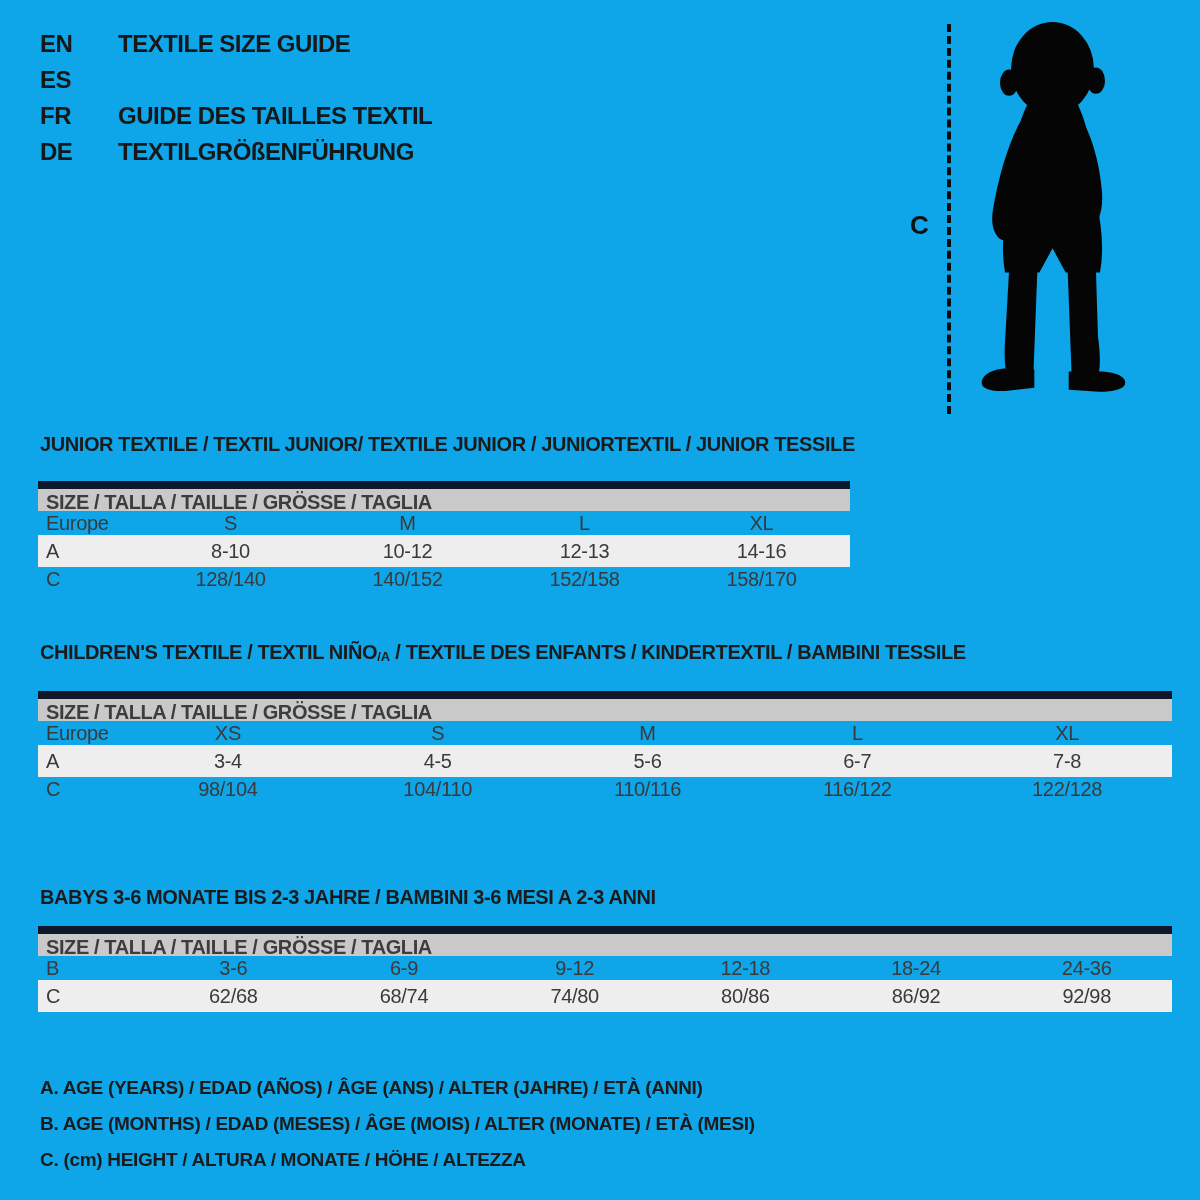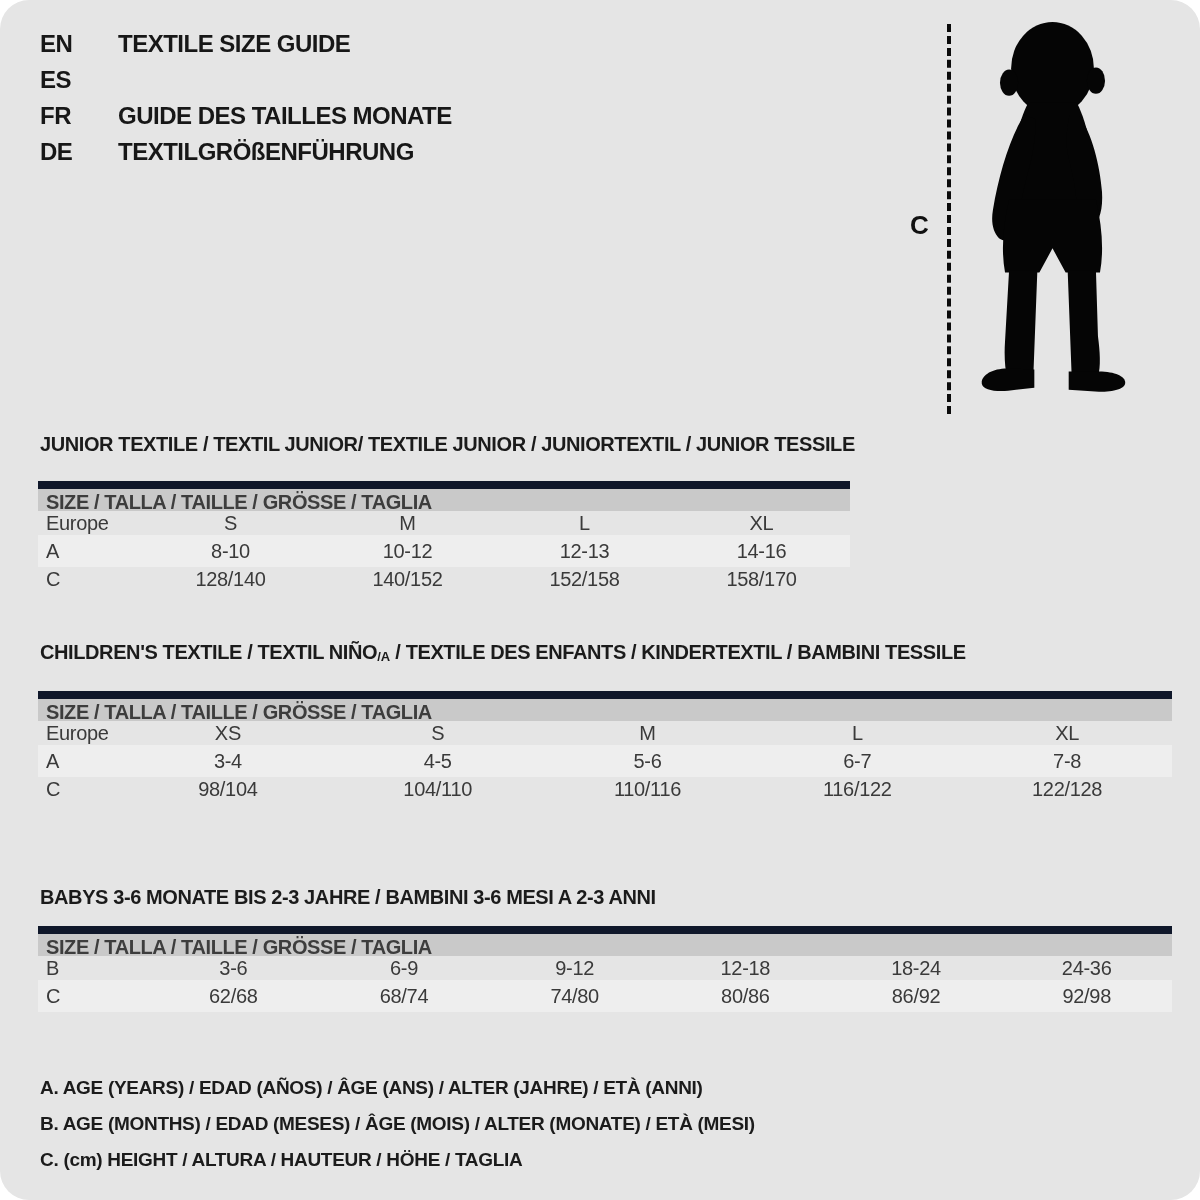--- a/index.html
+++ b/index.html
@@ -1,19 +1,19 @@
 <!DOCTYPE html>
 <html><head>
 <meta charset="utf-8">
 <style>
   * { margin:0; padding:0; box-sizing:border-box; }
   html,body { background:#ffffff; }
   body { width:1200px; height:1200px; position:relative; overflow:hidden;
          font-family:"Liberation Sans", sans-serif; }
-  .page { position:absolute; inset:0; background:#e5e5e5;border-radius:29px; }
+  .page { position:absolute; inset:0; background:#0ea5e9; }
 
   
   .lang-block { position:absolute; top:26px; left:40px; }
   .lang-row { display:flex; line-height:36px; }
   .lang-code { width:78px; font-weight:bold; font-size:24px; color:#171717; letter-spacing:-0.5px; }
   .lang-label { font-weight:bold; font-size:24px; color:#171717; letter-spacing:-0.5px; white-space:nowrap; }
 
   
   .measure-line { position:absolute; left:947px; top:24px; height:390px; width:0;
                   border-left:4px dashed #0b0b0b; }
@@ -63,21 +63,21 @@
   <div class="lang-block">
     <div class="lang-row">
       <span class="lang-code">EN</span>
       <span class="lang-label">TEXTILE SIZE GUIDE</span>
     </div>
     <div class="lang-row">
       <span class="lang-code">ES</span>
     </div>
     <div class="lang-row">
       <span class="lang-code">FR</span>
-      <span class="lang-label">GUIDE DES TAILLES MONATE</span>
+      <span class="lang-label">GUIDE DES TAILLES TEXTIL</span>
     </div>
     <div class="lang-row">
       <span class="lang-code">DE</span>
       <span class="lang-label">TEXTILGRÖßENFÜHRUNG</span>
     </div>
   </div>
 
   <div class="measure-line"></div>
   <div class="measure-label">C</div>
   <svg class="silhouette" viewBox="0 0 175 400" aria-hidden="true">
@@ -170,16 +170,16 @@
       <span class="cell val">74/80</span>
       <span class="cell val">80/86</span>
       <span class="cell val">86/92</span>
       <span class="cell val">92/98</span>
     </div>
   </div>
 
   <div class="legend">
     <div class="legend-line">A. AGE (YEARS) / EDAD (AÑOS) / ÂGE (ANS) / ALTER (JAHRE) / ETÀ (ANNI)</div>
     <div class="legend-line">B. AGE (MONTHS) / EDAD (MESES) / ÂGE (MOIS) / ALTER (MONATE) / ETÀ (MESI)</div>
-    <div class="legend-line">C. (cm) HEIGHT / ALTURA / HAUTEUR / HÖHE / TAGLIA</div>
+    <div class="legend-line">C. (cm) HEIGHT / ALTURA / MONATE / HÖHE / ALTEZZA</div>
   </div>
 
 </div>
 
 </body></html>

